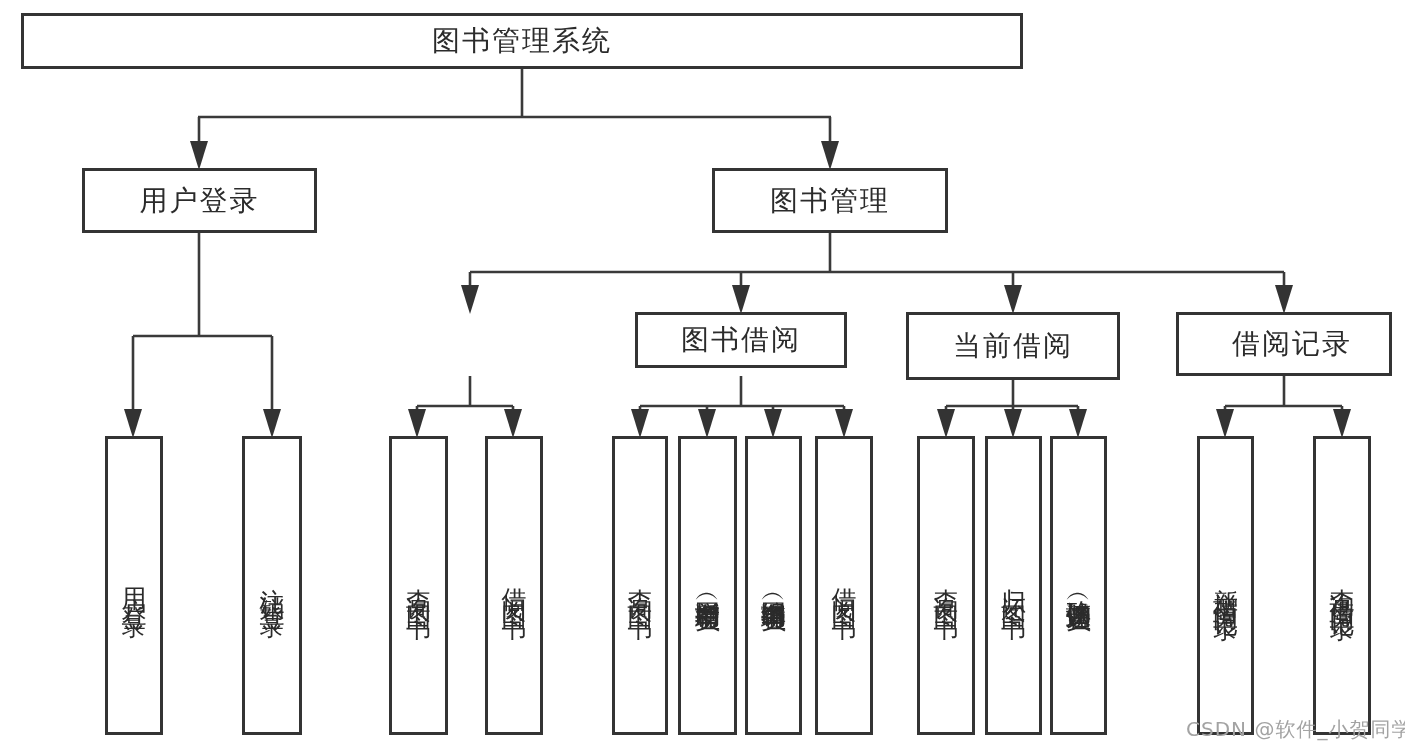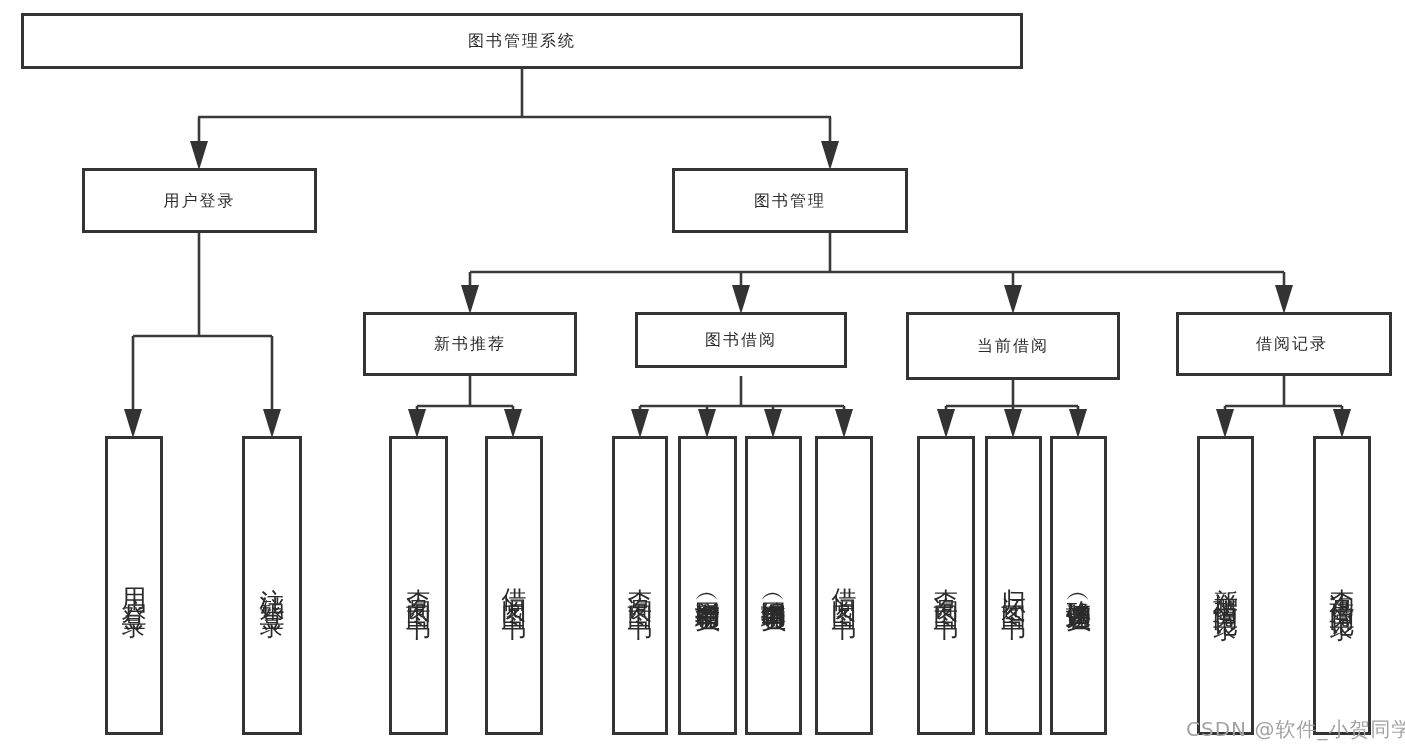--- a/index.html
+++ b/index.html
@@ -25,41 +25,41 @@
     position: absolute;
     box-sizing: border-box;
     border: 3px solid #343434;
     background: #ffffff;
     display: flex;
     align-items: center;
     justify-content: center;
     color: #2b2b2b;
   }
   .box .label {
-    font-size: 16px;
+    font-size: 28px;
     letter-spacing: 2px;
     white-space: nowrap;
   }
   
   .lvl-h .label { line-height: 1; }
   
   .leaf .label {
     writing-mode: vertical-rl;
     text-orientation: mixed;
     font-size: 25px;
     line-height: 1;
   }
   .sp-wide  .label { letter-spacing: 9px; }
   .sp-med   .label { letter-spacing: 6px; }
   .sp-tight .label { letter-spacing: 1px; }
 
   
   #b-root          { left: 21px;   top: 13px;  width: 1002px; height: 56px; }
   #b-user-login    { left: 82px;   top: 168px; width: 235px;  height: 65px; }
-  #b-book-mgmt     { left: 672px;  top: 168px; width: 236px;  height: 65px; }
+  #b-book-mgmt     { left: 712px;  top: 168px; width: 236px;  height: 65px; }
 
   #b-new-book      { left: 363px;  top: 312px; width: 214px;  height: 64px; }
   #b-book-borrow   { left: 635px;  top: 312px; width: 212px;  height: 56px; }
   #b-cur-borrow    { left: 906px;  top: 312px; width: 214px;  height: 68px; }
   #b-borrow-rec    { left: 1176px; top: 312px; width: 216px;  height: 64px; padding-left: 16px; }
 
   .leaf { top: 436px; height: 299px; }
   #b-leaf-user-login   { left: 105px;  width: 58px; }
   #b-leaf-logout       { left: 242px;  width: 60px; }
   #b-leaf-query1       { left: 389px;  width: 59px; }
@@ -161,23 +161,20 @@
     <span class="label">图书管理系统</span>
   </div>
 
   <div class="box lvl-h" id="b-user-login">
     <span class="label">用户登录</span>
   </div>
   <div class="box lvl-h" id="b-book-mgmt">
     <span class="label">图书管理</span>
   </div>
 
-  <div class="box lvl-h" id="b-new-book">
-    <span class="label">新书推荐</span>
-  </div>
   <div class="box lvl-h" id="b-book-borrow">
     <span class="label">图书借阅</span>
   </div>
   <div class="box lvl-h" id="b-cur-borrow">
     <span class="label">当前借阅</span>
   </div>
   <div class="box lvl-h" id="b-borrow-rec">
     <span class="label">借阅记录</span>
   </div>
 

